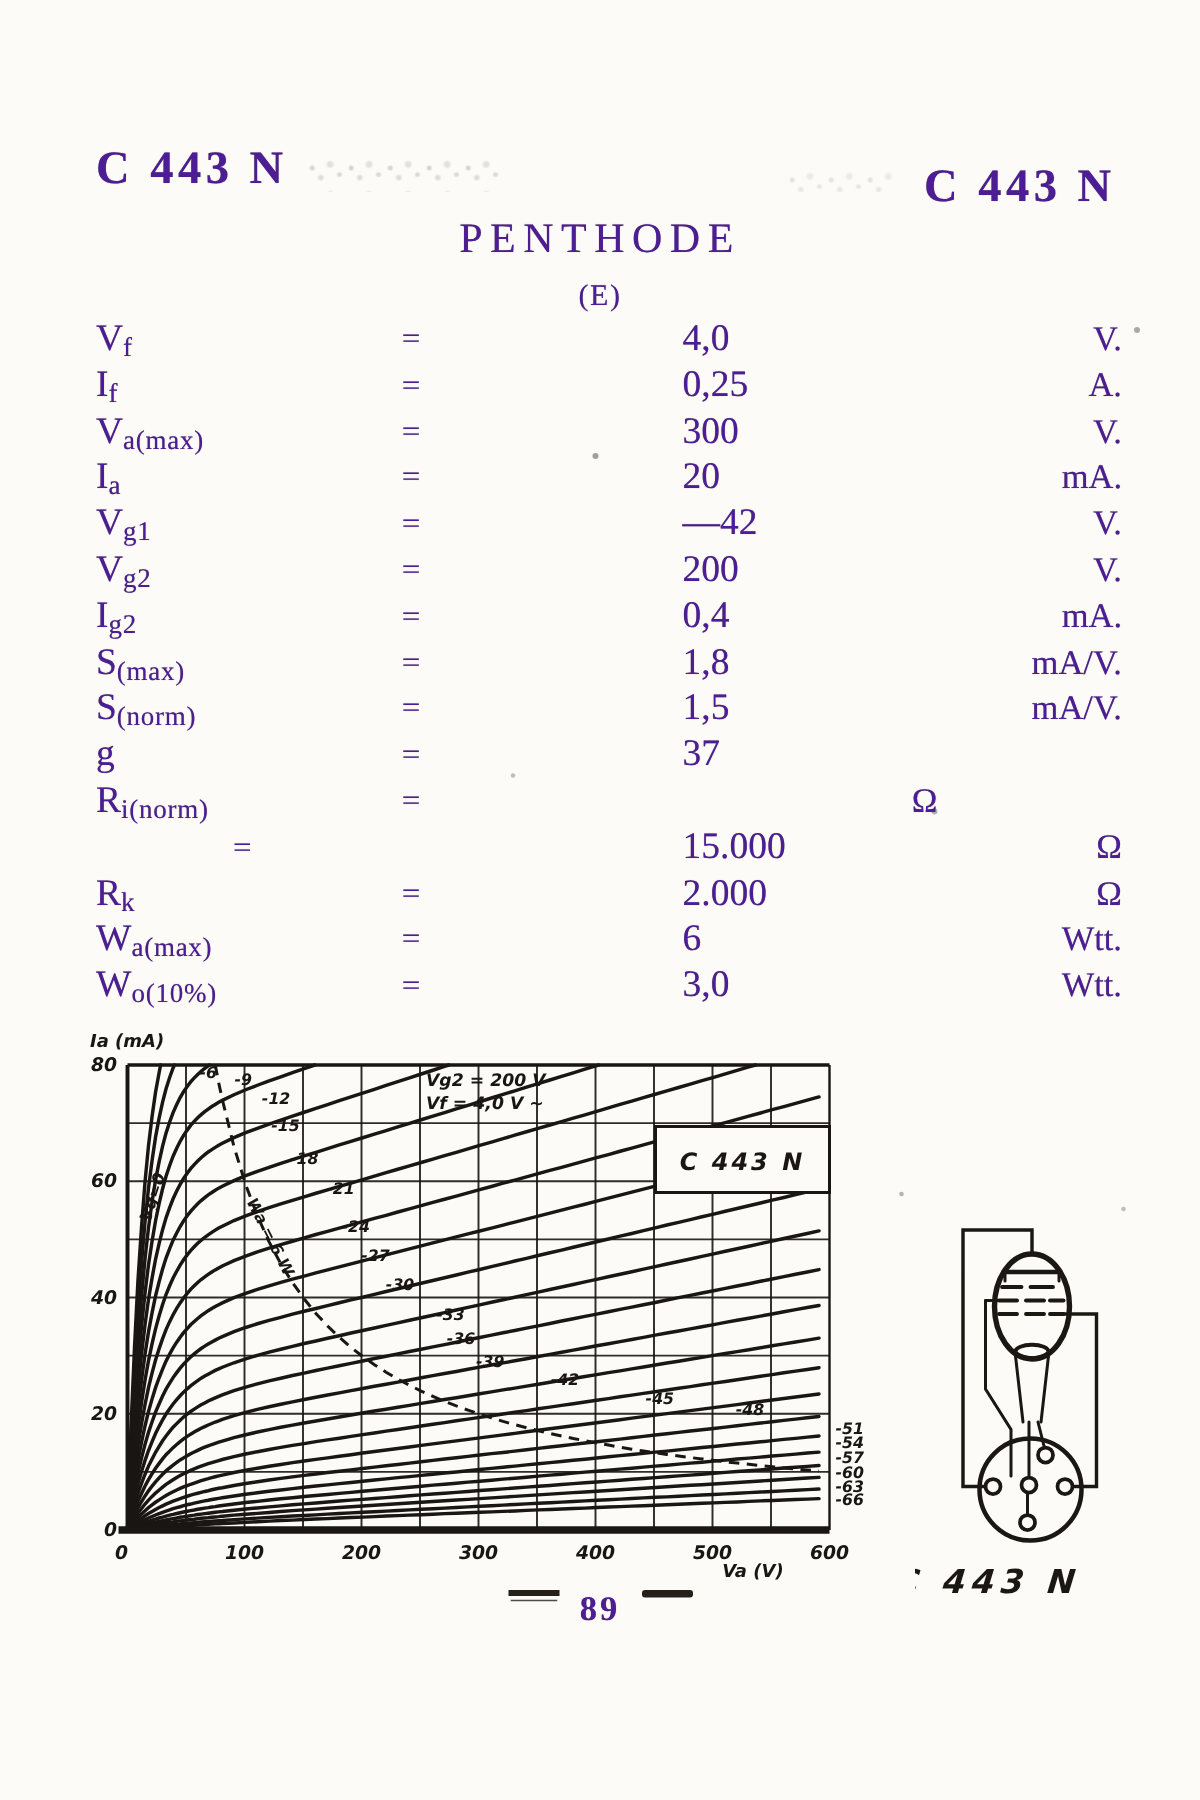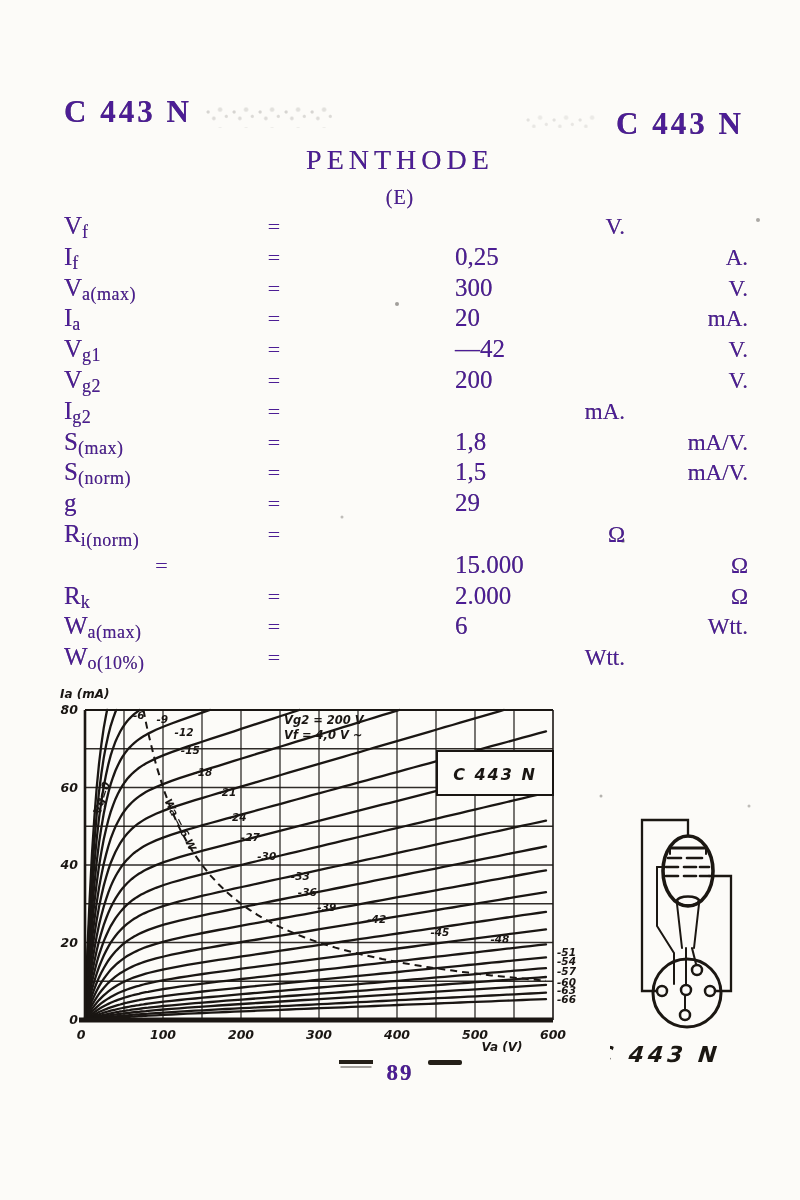--- a/index.html
+++ b/index.html
@@ -69,20 +69,21 @@
   <div class="hdr hdr-right ink">C 443 N</div>
 
   <div class="title ink">PENTHODE</div>
   <div class="subtitle ink">(E)</div>
 
   <div class="spec-table ink" id="spec-table">
       <div class="spec-row">
         <span class="spec-name"><span class="">V</span><span class="spec-sub">f</span></span>
         <span class="spec-eq">=</span>
         <span class=""></span>
+        <span class="spec-value">4,0</span>
         <span class="spec-unit">V.</span>
       </div>
       <div class="spec-row">
         <span class="spec-name"><span class="">I</span><span class="spec-sub">f</span></span>
         <span class="spec-eq">=</span>
         <span class=""></span>
         <span class="spec-value">0,25</span>
         <span class="spec-unit">A.</span>
       </div>
       <div class="spec-row">
@@ -110,41 +111,42 @@
         <span class="spec-name"><span class="">V</span><span class="spec-sub">g2</span></span>
         <span class="spec-eq">=</span>
         <span class=""></span>
         <span class="spec-value">200</span>
         <span class="spec-unit">V.</span>
       </div>
       <div class="spec-row">
         <span class="spec-name"><span class="">I</span><span class="spec-sub">g2</span></span>
         <span class="spec-eq">=</span>
         <span class=""></span>
+        <span class="spec-value">0,4</span>
         <span class="spec-unit">mA.</span>
       </div>
       <div class="spec-row">
         <span class="spec-name"><span class="">S</span><span class="spec-sub">(max)</span></span>
         <span class="spec-eq">=</span>
         <span class=""></span>
         <span class="spec-value">1,8</span>
         <span class="spec-unit">mA/V.</span>
       </div>
       <div class="spec-row">
         <span class="spec-name"><span class="">S</span><span class="spec-sub">(norm)</span></span>
         <span class="spec-eq">=</span>
         <span class=""></span>
         <span class="spec-value">1,5</span>
         <span class="spec-unit">mA/V.</span>
       </div>
       <div class="spec-row">
         <span class="spec-name"><span class="">g</span></span>
         <span class="spec-eq">=</span>
         <span class=""></span>
-        <span class="spec-value">29</span>
+        <span class="spec-value">37</span>
         <span class="spec-unit"></span>
       </div>
       <div class="spec-row">
         <span class="spec-name"><span class="">R</span><span class="spec-sub">i(norm)</span></span>
         <span class="spec-eq">=</span>
         <span class=""></span>
         <span class="spec-unit">Ω</span>
       </div>
       <div class="spec-row">
         <span class="spec-eq">=</span>
@@ -163,20 +165,21 @@
         <span class="spec-name"><span class="">W</span><span class="spec-sub">a(max)</span></span>
         <span class="spec-eq">=</span>
         <span class=""></span>
         <span class="spec-value">6</span>
         <span class="spec-unit">Wtt.</span>
       </div>
       <div class="spec-row">
         <span class="spec-name"><span class="">W</span><span class="spec-sub">o(10%)</span></span>
         <span class="spec-eq">=</span>
         <span class=""></span>
+        <span class="spec-value">3,0</span>
         <span class="spec-unit">Wtt.</span>
       </div>
     </div>
 
   <div class="chart-wrap">
     <svg id="curve-chart" width="530" height="378" viewBox="0 0 530 378">
         <line x1="74" y1="25" x2="74" y2="335" stroke="#1a1613" stroke-width="1.3" opacity="0.9"></line>
         <line x1="113" y1="25" x2="113" y2="335" stroke="#1a1613" stroke-width="1.3" opacity="0.9"></line>
         <line x1="152" y1="25" x2="152" y2="335" stroke="#1a1613" stroke-width="1.3" opacity="0.9"></line>
         <line x1="191" y1="25" x2="191" y2="335" stroke="#1a1613" stroke-width="1.3" opacity="0.9"></line>

